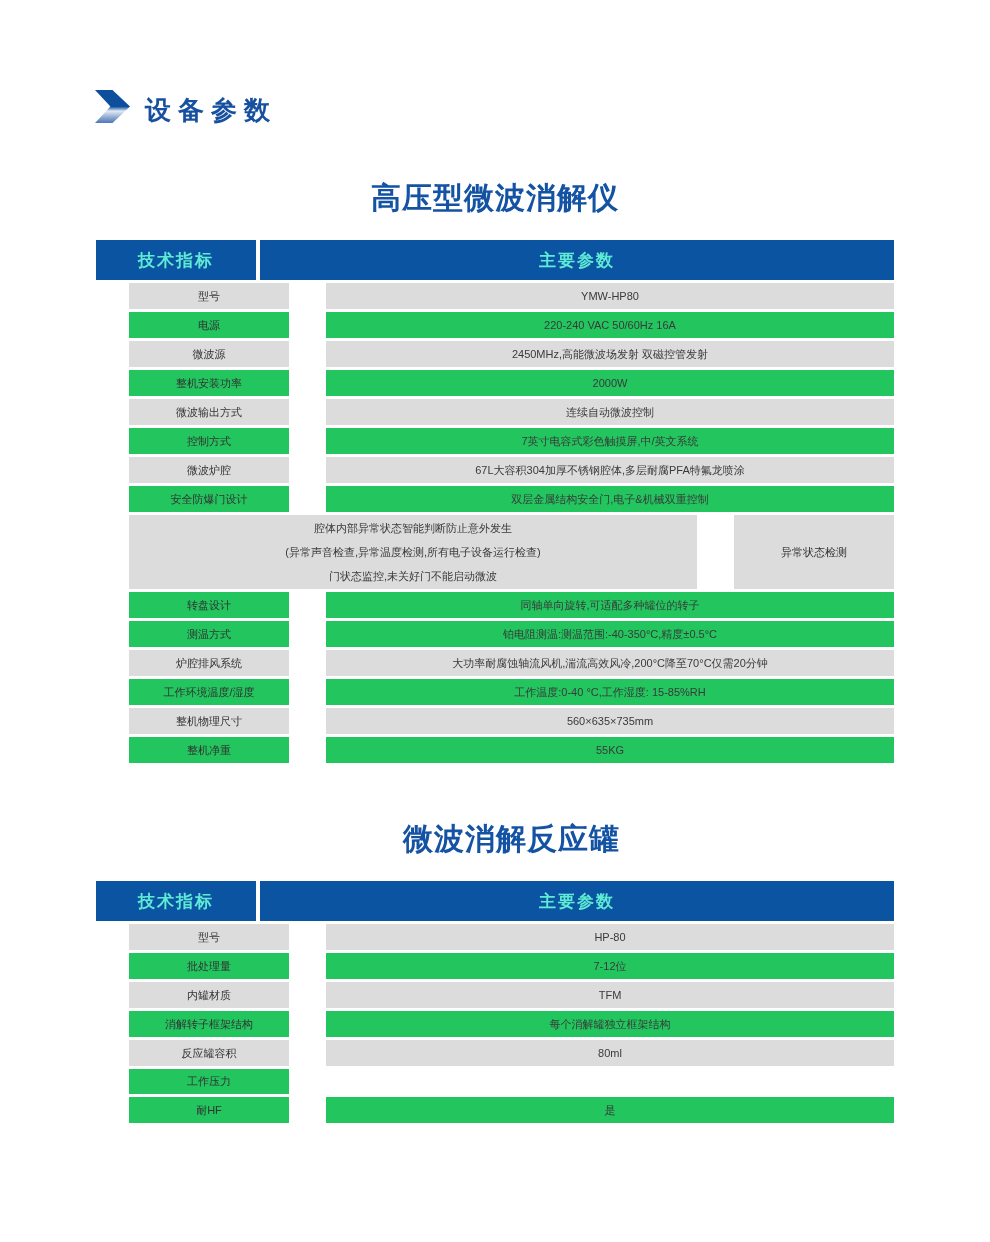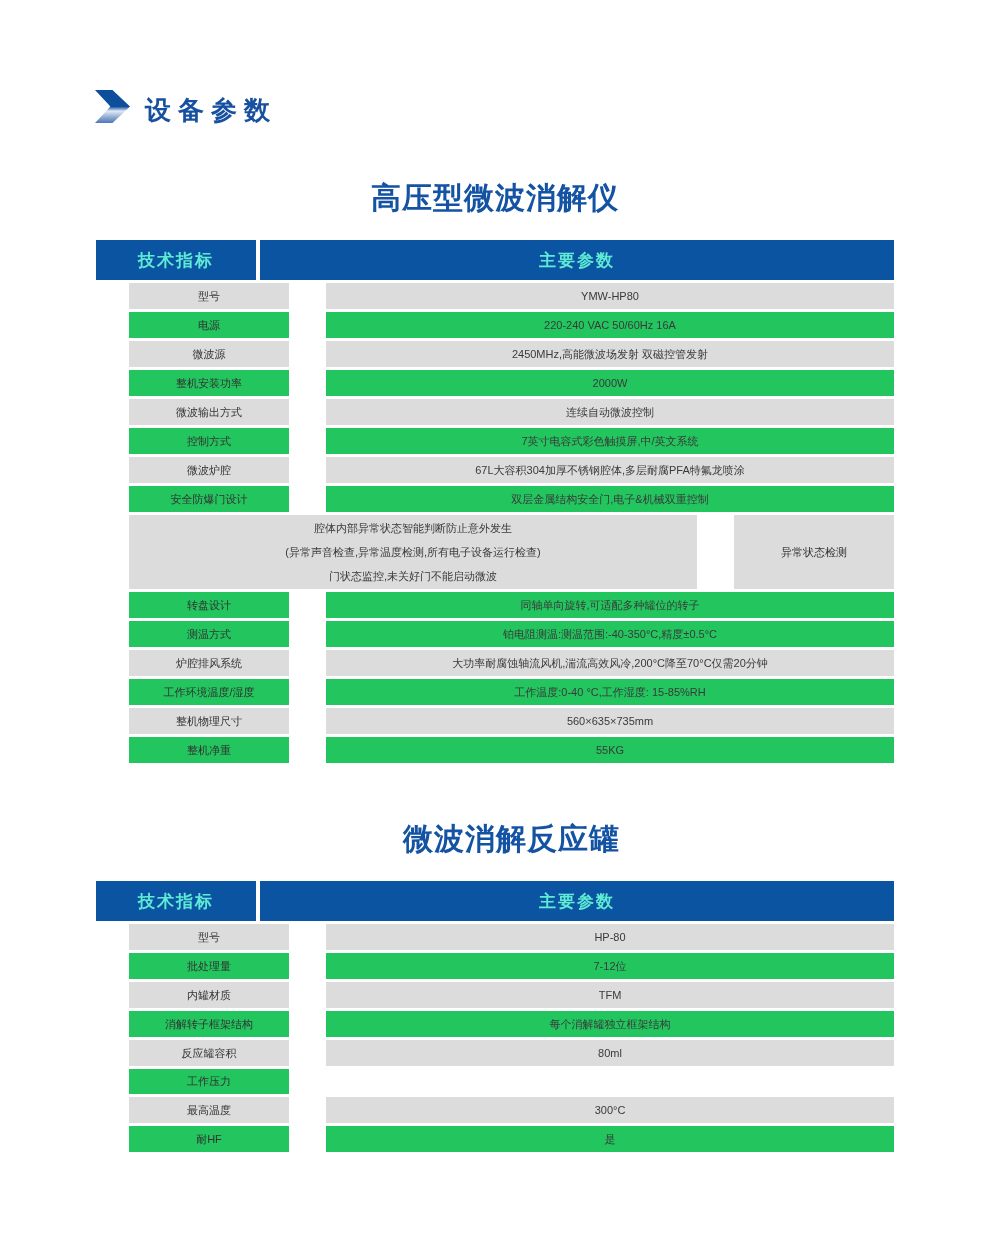--- a/index.html
+++ b/index.html
@@ -212,26 +212,20 @@
         </div>
         <div class="row data-row gray">
           <div class="cell label-cell">反应罐容积</div>
           <div class="cell value-cell">
             <div class="value-line">80ml</div>
           </div>
         </div>
         <div class="row data-row white">
           <div class="cell label-cell">工作压力</div>
         </div>
-        <div class="row data-row gray">
-          <div class="cell label-cell">最高温度</div>
-          <div class="cell value-cell">
-            <div class="value-line">300°C</div>
-          </div>
-        </div>
         <div class="row data-row white">
           <div class="cell label-cell">耐HF</div>
           <div class="cell value-cell">
             <div class="value-line">是</div>
           </div>
         </div>
       </div>
   </div>
 </div>
 

